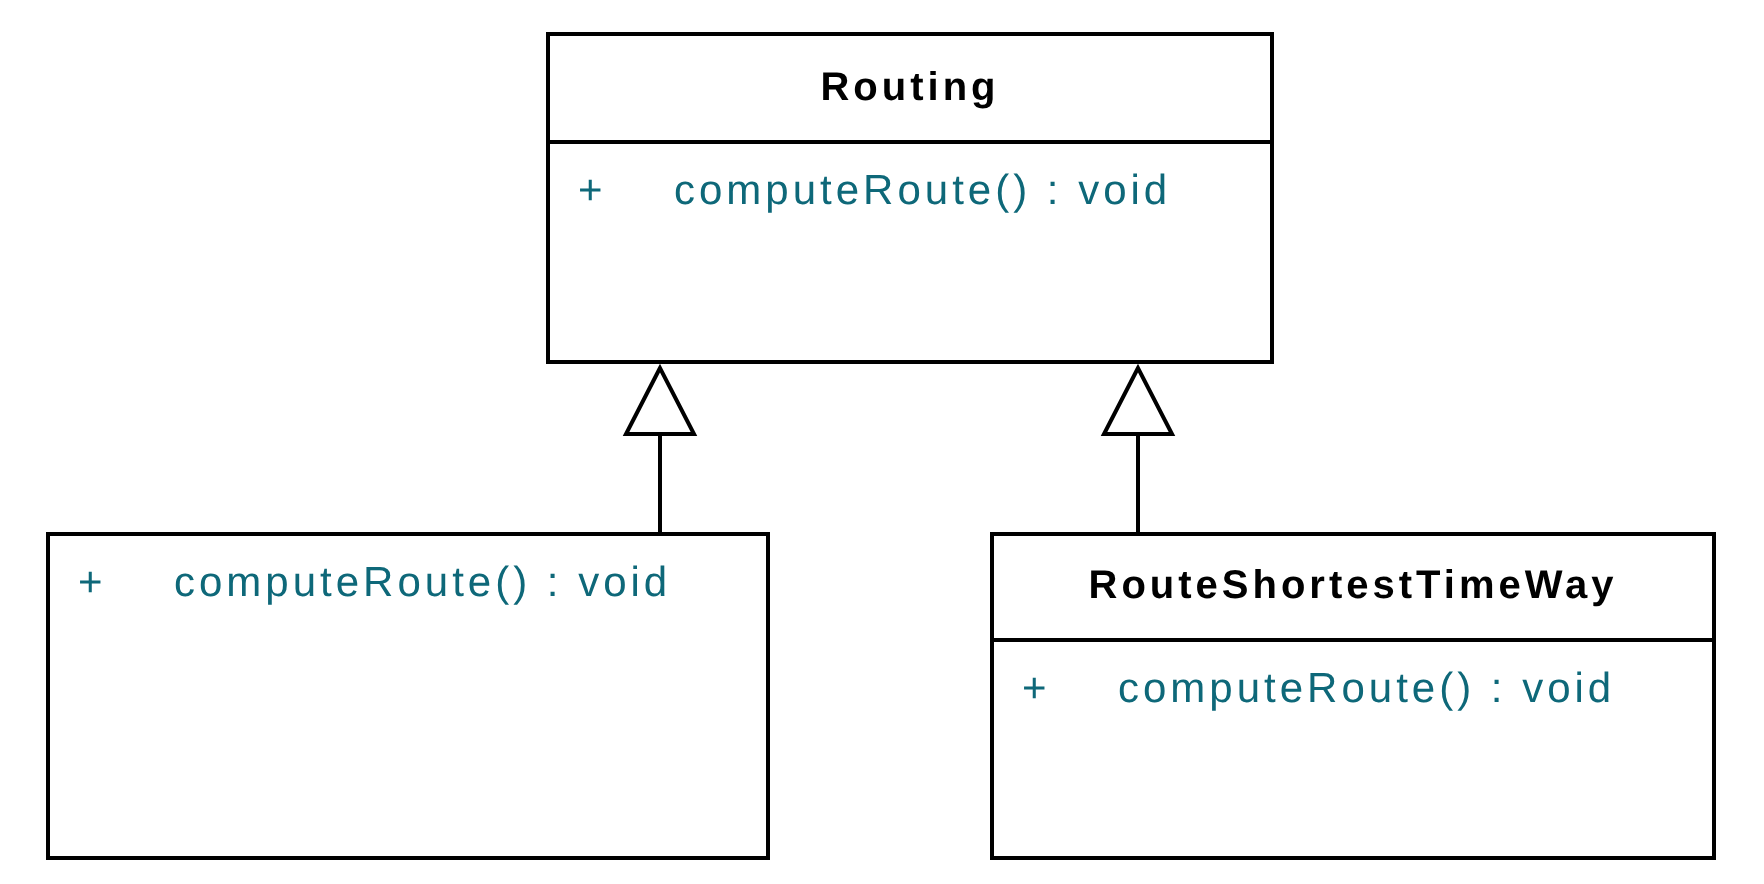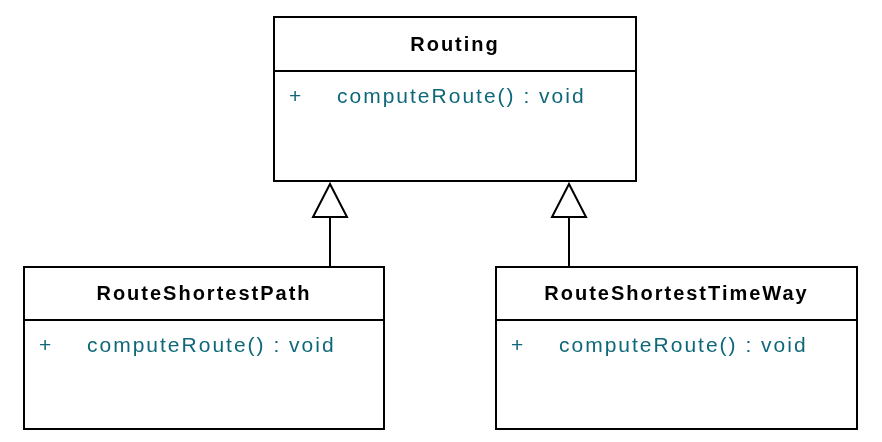--- a/index.html
+++ b/index.html
@@ -88,23 +88,20 @@
     </div>
     <div class="class-methods">
       <div class="method-row">
         <span class="method-visibility">+</span>
         <span class="method-signature">computeRoute() : void</span>
       </div>
     </div>
   </div>
 
   <div class="class-box" id="box-shortest-path">
-    <div class="class-header">
-      <span class="class-name">RouteShortestPath</span>
-    </div>
     <div class="class-methods">
       <div class="method-row">
         <span class="method-visibility">+</span>
         <span class="method-signature">computeRoute() : void</span>
       </div>
     </div>
   </div>
 
   <div class="class-box" id="box-shortest-time">
     <div class="class-header">

